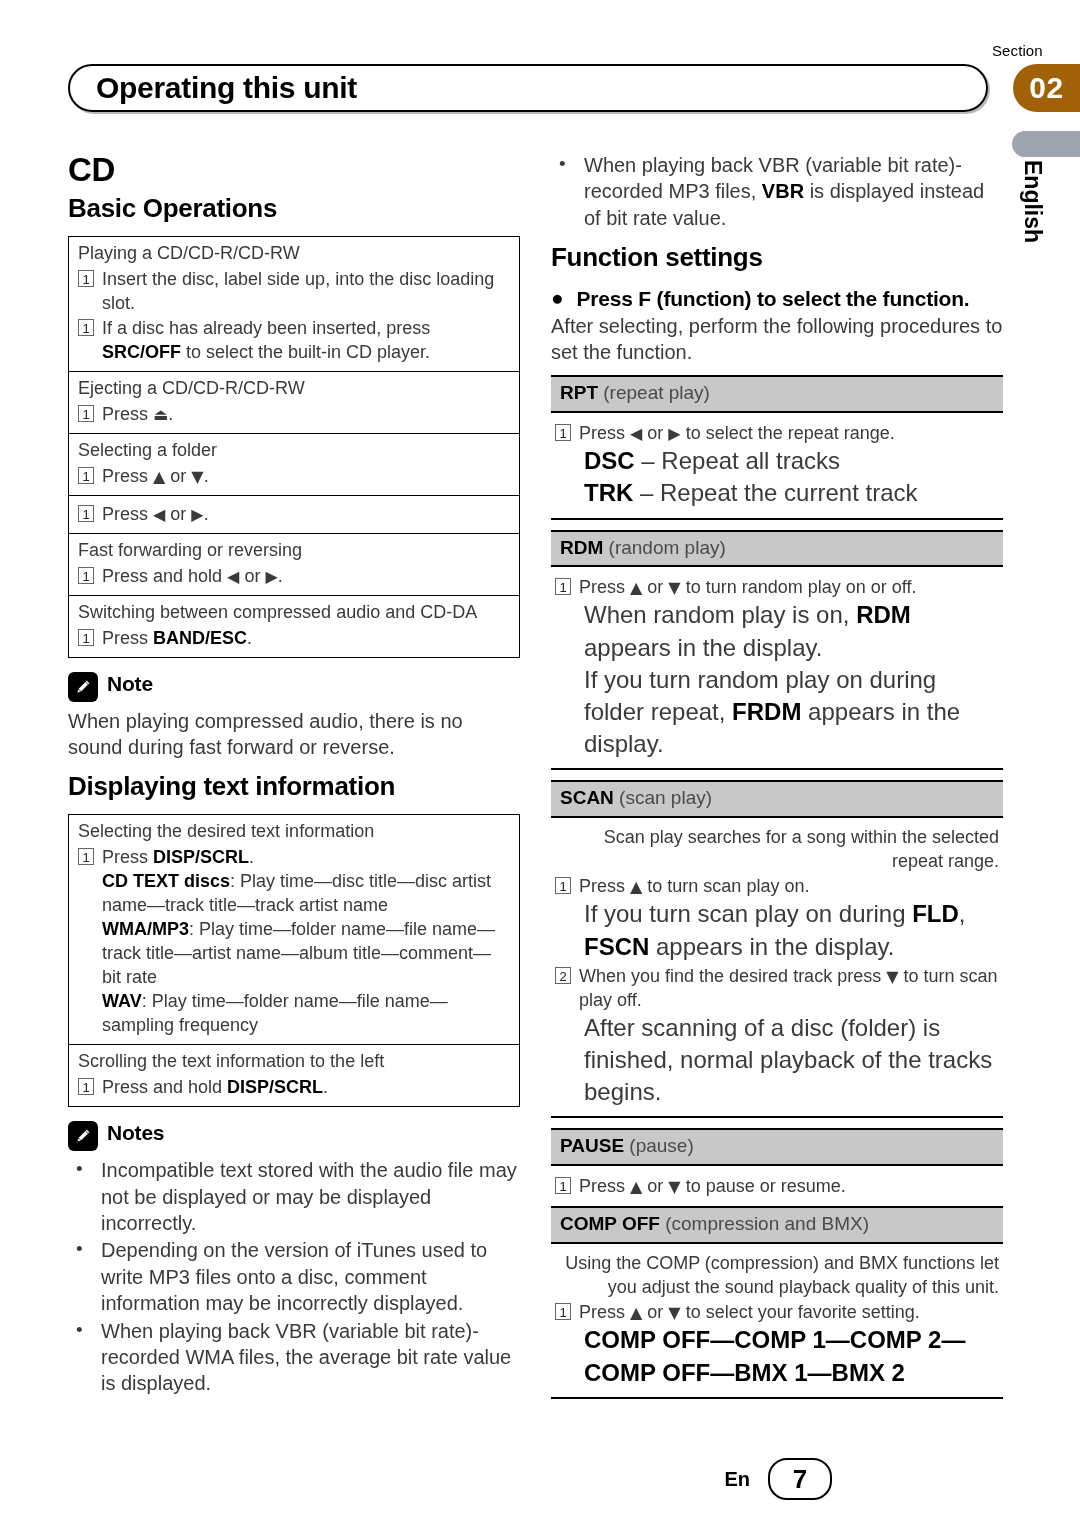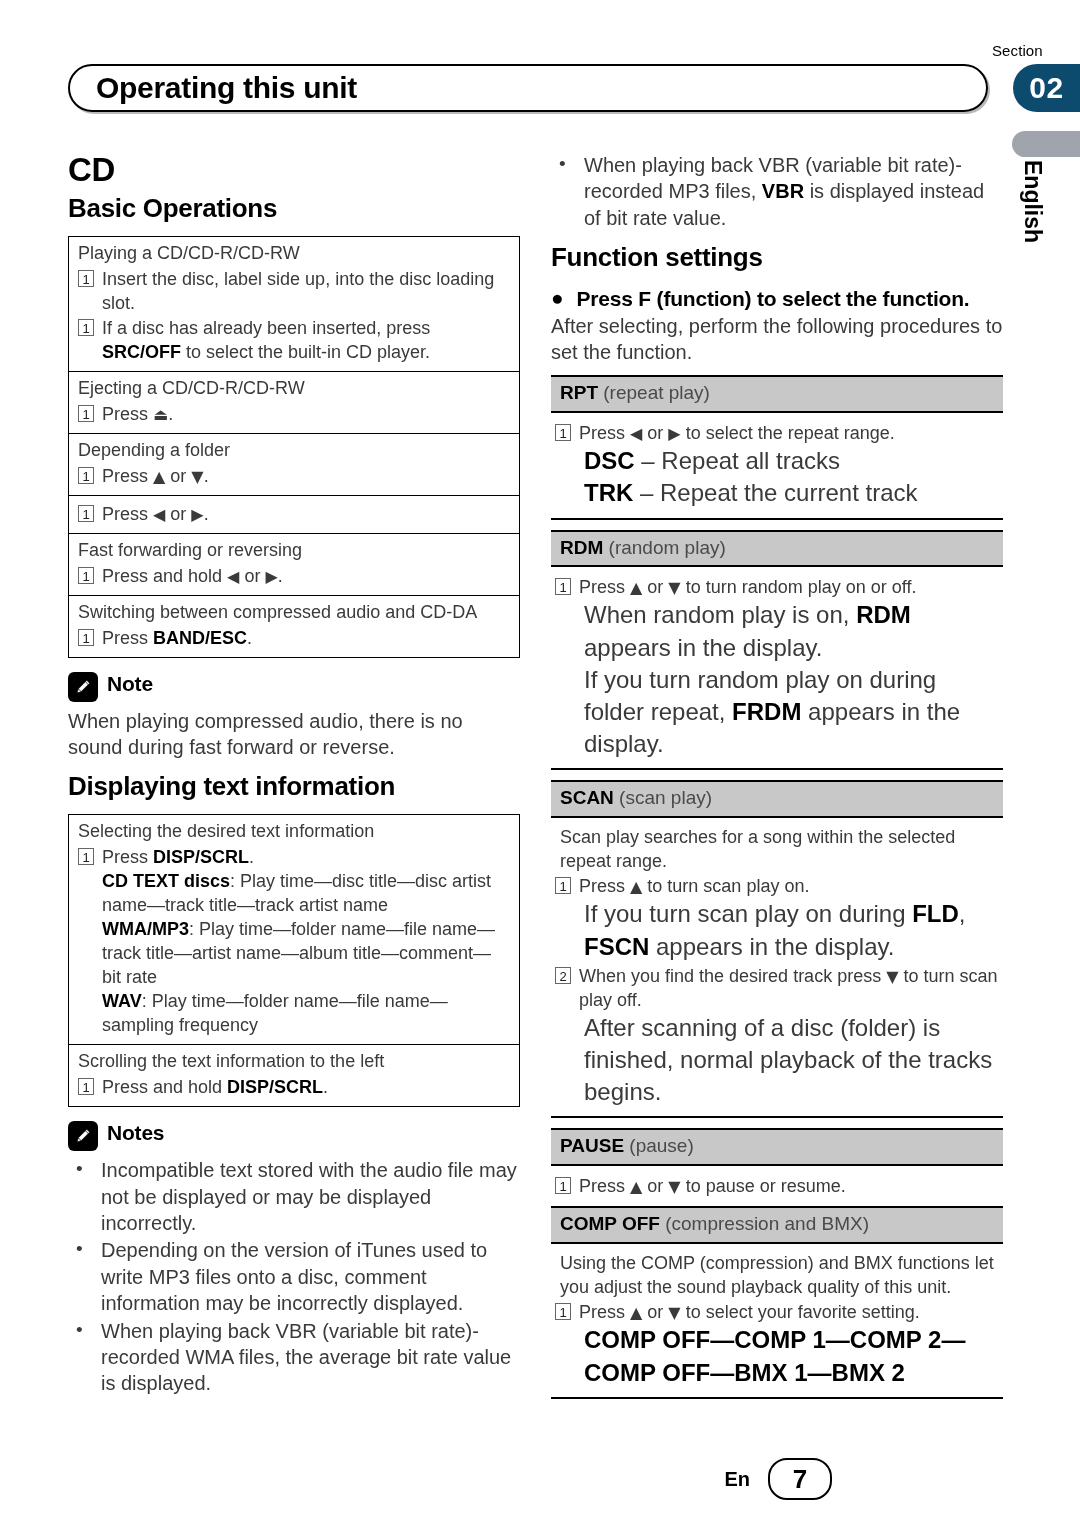--- a/index.html
+++ b/index.html
@@ -14,21 +14,21 @@
   .page{position:relative;width:1080px;height:1529px;}
 
   
   .section-word{
     position:absolute;left:992px;top:42px;
     font-size:15px;color:#000;letter-spacing:.1px;
   }
   .section-badge{
     position:absolute;left:1013px;top:64px;
     width:67px;height:48px;
-    background:#0c4a6e;color:#fff;
+    background:#a16207;color:#fff;
     border-radius:24px 0 0 24px;
     font-size:30px;font-weight:bold;
     display:flex;align-items:center;justify-content:center;
     letter-spacing:.5px;
   }
   .title-bar{
     position:absolute;left:68px;top:64px;
     width:920px;height:48px;
     border:2px solid #000;
     border-radius:26px;
@@ -143,21 +143,21 @@
     font-size:19px;color:#4a4a4a;
     line-height:1.2;
   }
   .fn-head b{color:#000;}
   .fn-body{
     padding:7px 4px 8px 4px;
     border-bottom:2.5px solid #000;
   }
   .fn-block.nogap{margin-top:0;}
   .fn-block.nogap .fn-head{border-top:none;}
-  .fn-para{font-size:18px;color:#3a3a3a;line-height:1.34;padding-left:5px;}
+  .fn-para{font-size:18px;color:#3a3a3a;line-height:1.34;padding-left:5px;text-align:right;}
   .fn-body .step{font-size:18px;}
   .fn-body .sub-line{font-size:24px;padding-left:29px;}
 
   
   .footer{
     position:absolute;left:0;top:1458px;width:888px;
     display:flex;align-items:center;justify-content:flex-end;
     padding-right:56px;box-sizing:border-box;
   }
   .footer .en{font-size:20px;font-weight:bold;margin-right:18px;}
@@ -200,21 +200,21 @@
           </div>
         </div>
         <div class="row">
           <div class="rowtitle">Ejecting a CD/CD-R/CD-RW</div>
           <div class="step">
             <span class="num">1</span>
             <span class="txt">Press <span class="arrow">⏏</span>.</span>
           </div>
         </div>
         <div class="row">
-          <div class="rowtitle">Depending a folder</div>
+          <div class="rowtitle">Selecting a folder</div>
           <div class="step">
             <span class="num">1</span>
             <span class="txt">Press <span class="arrow">▲</span> or <span class="arrow">▼</span>.</span>
           </div>
         </div>
         <div class="row">
           <div class="step">
             <span class="num">1</span>
             <span class="txt">Press <span class="arrow">◀</span> or <span class="arrow">▶</span>.</span>
           </div>

